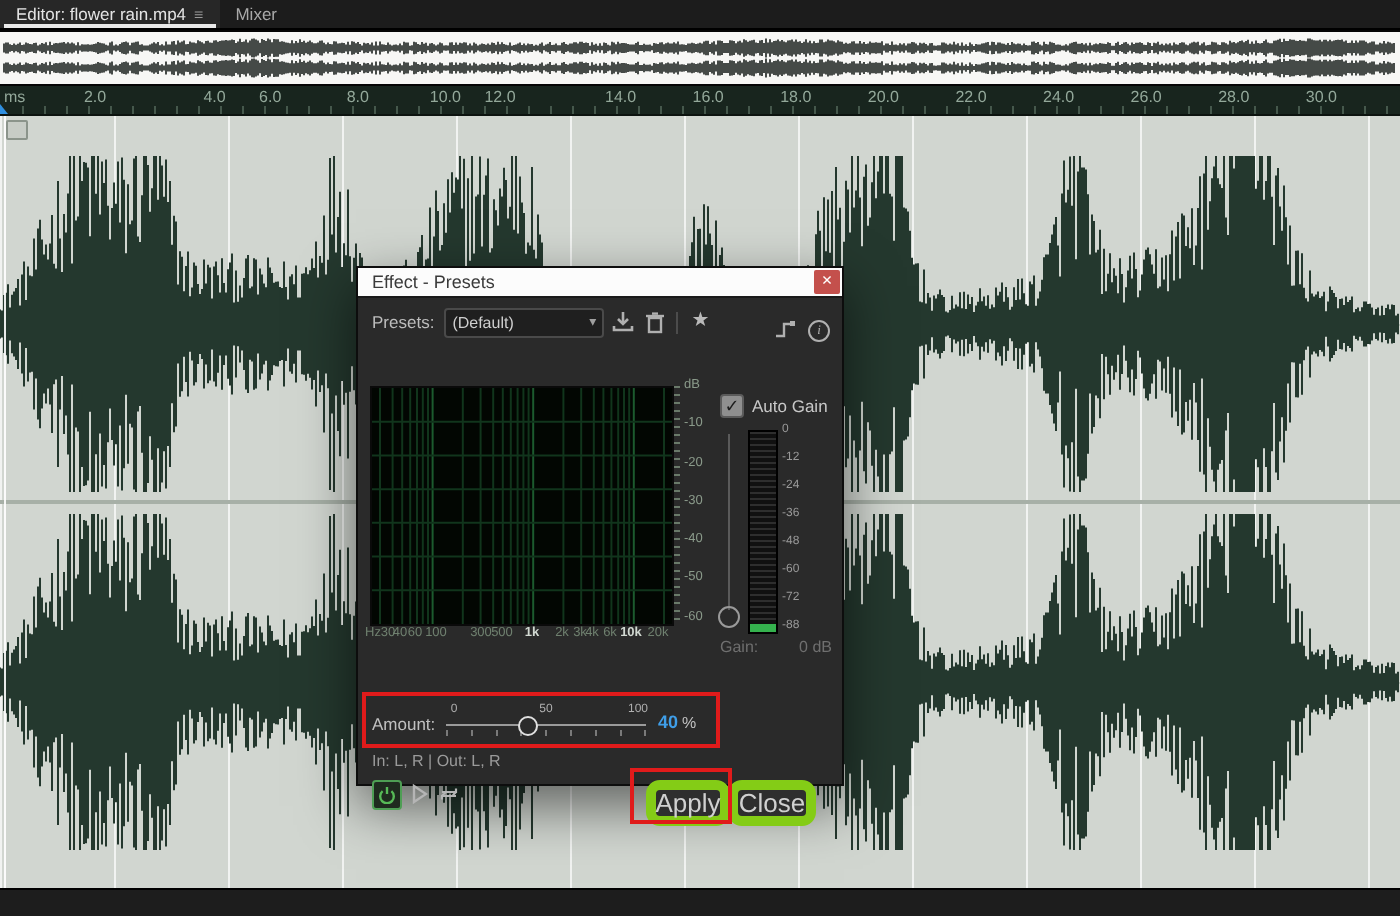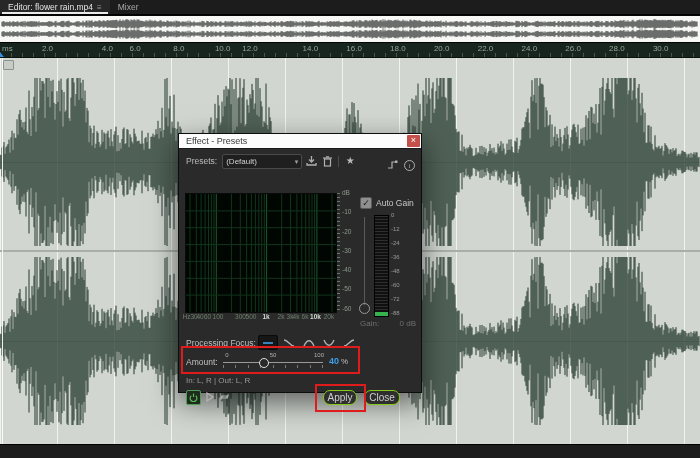--- a/index.html
+++ b/index.html
@@ -105,22 +105,22 @@
   .amount-value .num{color:#3f9ee8;font-weight:bold;}
   .amount-value .unit{color:#c0c0c0;margin-left:2px;font-size:8px;}
   .annotate-amount{position:absolute;left:2px;top:197px;width:175px;height:24px;border:2px solid #e01b1b;pointer-events:none;}
   
   .io-text{position:absolute;left:7px;top:227px;font-size:8px;color:#9a9a9a;}
   .bottom-row{position:absolute;left:0;top:240px;width:242px;height:16px;}
   .tr-btn{position:absolute;top:1px;width:13px;height:13px;display:flex;align-items:center;justify-content:center;border-radius:2px;}
   .tr-power{left:7px;border:1px solid #4e9e54;background:#1f2a1f;}
   .tr-play{left:24px;}
   .tr-loop{left:39px;}
-  .pill-btn{position:absolute;top:1px;height:13px;border:1px solid #84cc16;border-radius:7px;background:#2e2e2e;
-     font-size:10px;color:#d0d0d0;display:flex;align-items:center;justify-content:center;}
+  .pill-btn{position:absolute;top:1px;height:13px;border:5px solid #84cc16;border-radius:7px;background:#2e2e2e;
+     font-size:13px;color:#d0d0d0;display:flex;align-items:center;justify-content:center;}
   .btn-apply{left:144px;width:32px;}
   .btn-close{left:185px;width:34px;}
   .annotate-apply{position:absolute;left:136px;top:-5px;width:47px;height:24px;border:2px solid #e01b1b;pointer-events:none;}
 </style>
 </head>
 <body>
 
 <div class="app">
 
   <div class="tabbar">
@@ -304,48 +304,20 @@
             <span>-60</span>
             <span>-72</span>
             <span>-88</span>
           </div>
       </div>
       <div class="gain-row">
         <span>Gain:</span>
         <span>0 dB</span>
       </div>
 
-      <div class="pf-row">
-        <span class="pf-label">Processing Focus:</span>
-        <div class="pf-btn selected">
-          <svg width="14" height="10">
-              <line x1="2" y1="5" x2="12" y2="5" stroke="#3f9ee8" stroke-width="1.6"></line>
-            </svg>
-        </div>
-        <div class="pf-btn">
-          <svg width="14" height="10">
-              <path d="M2 2C6 2 8 8 12 8" fill="none" stroke="#b0b0b0" stroke-width="1.4"></path>
-            </svg>
-        </div>
-        <div class="pf-btn">
-          <svg width="14" height="10">
-              <path d="M2 8C5 1 9 1 12 8" fill="none" stroke="#b0b0b0" stroke-width="1.4"></path>
-            </svg>
-        </div>
-        <div class="pf-btn">
-          <svg width="14" height="10">
-              <path d="M2 2C5 9 9 9 12 2" fill="none" stroke="#b0b0b0" stroke-width="1.4"></path>
-            </svg>
-        </div>
-        <div class="pf-btn">
-          <svg width="14" height="10">
-              <path d="M2 8C6 8 8 2 12 2" fill="none" stroke="#b0b0b0" stroke-width="1.4"></path>
-            </svg>
-        </div>
-      </div>
 
       <div class="amount-row">
         <span class="amount-label">Amount:</span>
         <div class="amount-slider">
           <div class="amount-scale" id="amount-scale">
               <span style="left: 4%;">0</span>
               <span style="left: 50%;">50</span>
               <span style="left: 96%;">100</span>
             </div>
           <div class="amount-track"></div>

